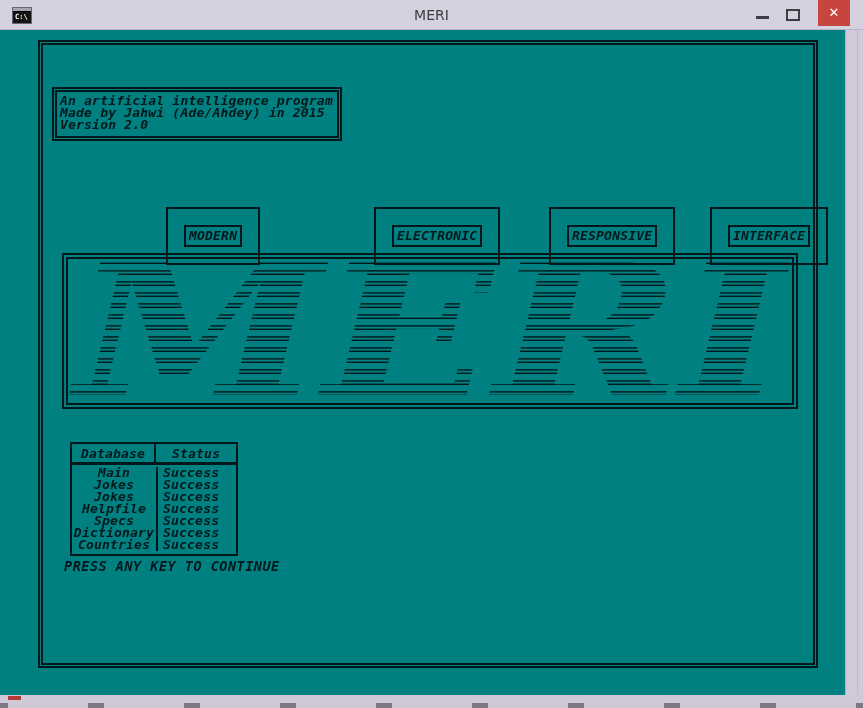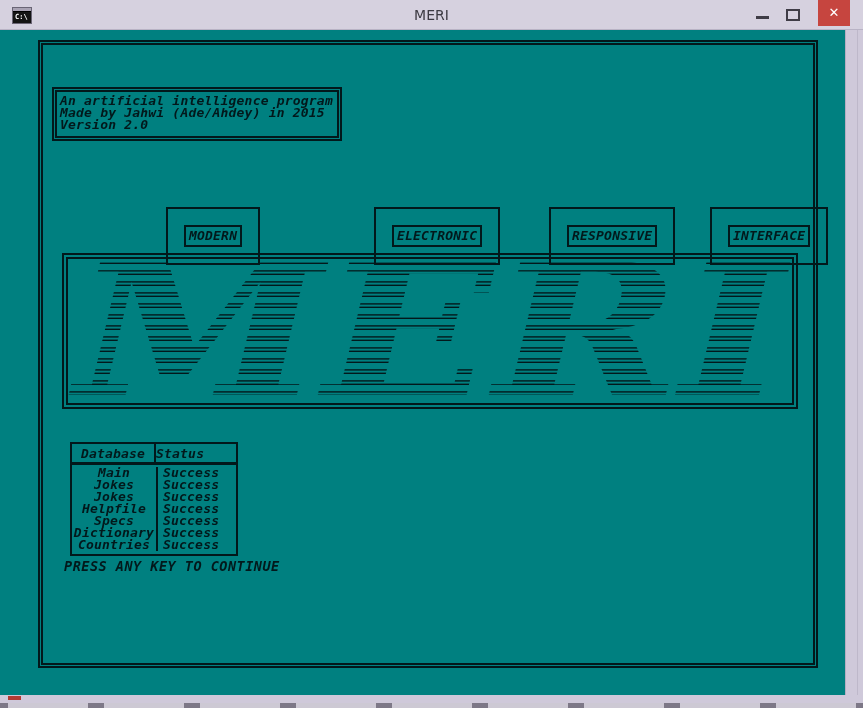--- a/index.html
+++ b/index.html
@@ -88,21 +88,21 @@
   .art-box-inner { position: absolute; inset: 2px; border: 2px solid var(--ink); }
   .art-svg { position: absolute; left: 3px; top: 3px; }
 
   
   .tbl-head {
     position: absolute; left: 70px; top: 412px; width: 168px; height: 23px;
     border: 2px solid var(--ink); display: flex;
   }
   .tbl-head .hc { line-height: 19px; }
   .tbl-head .hc.db { width: 84px; text-align: center; border-right: 2px solid var(--ink); }
-  .tbl-head .hc.st { flex: 1; padding-left: 0; }
+  .tbl-head .hc.st { flex: 1; padding-left: 16px; }
 
   .tbl-body {
     position: absolute; left: 70px; top: 432px; width: 168px;
     border: 2px solid var(--ink); padding: 3px 8px 3px 0;
   }
   .tbl-row { display: flex; height: 12px; }
   .tbl-row .db { width: 84px; text-align: center; }
   .tbl-row .st { flex: 1; border-left: 2px solid var(--ink); padding-left: 5px; }
 
   .press-key { position: absolute; left: 64px; top: 530px; font-size: 13.5px; letter-spacing: 0.5px; }

